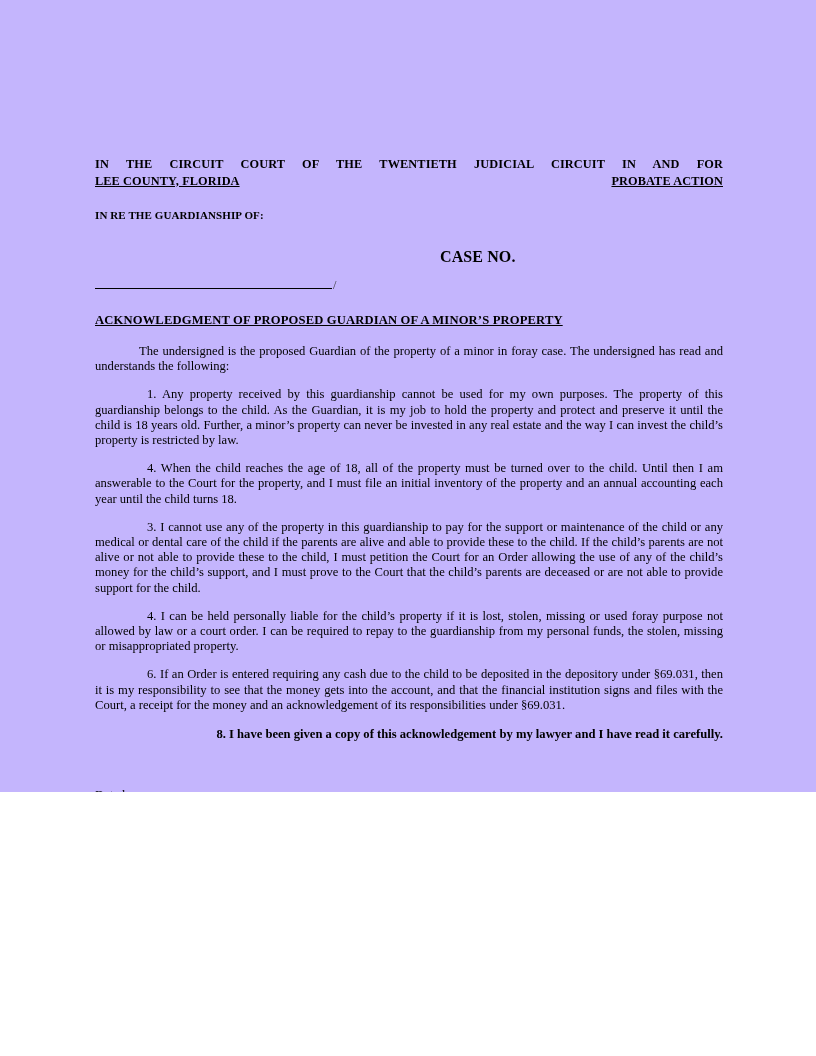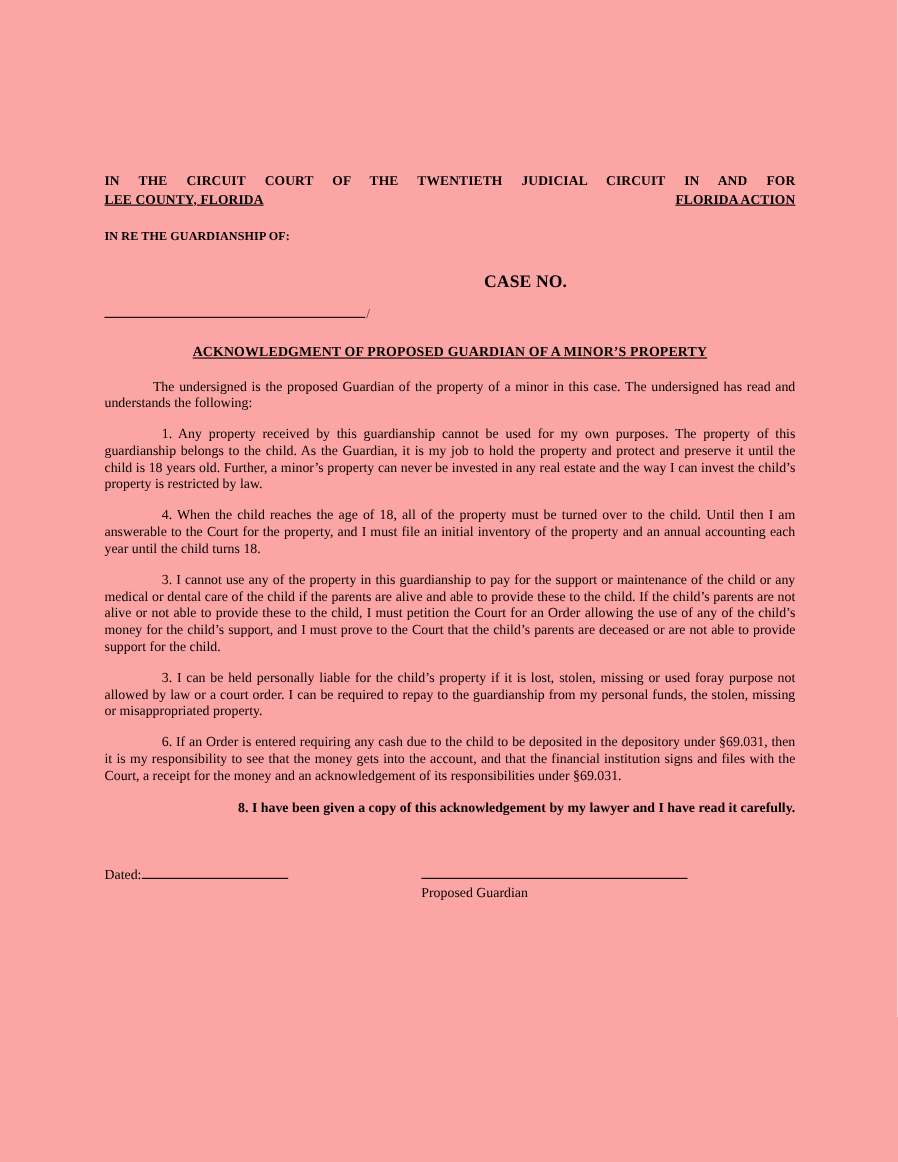--- a/index.html
+++ b/index.html
@@ -4,22 +4,22 @@
 <title>Acknowledgment of Proposed Guardian of a Minor's Property</title>
 <style>
   html, body {
     margin: 0;
     padding: 0;
     background: #ffffff;
   }
   .page {
     position: relative;
     width: 816px;
-    height: 1056px;
-    background: #fca5a5;
+    height: 792px;
+    background: #c4b5fd;
     margin: 0 auto;
     overflow: hidden;
     font-family: "Liberation Serif", "DejaVu Serif", serif;
     color: #000000;
   }
   .content {
     position: absolute;
     left: 95px;
     top: 156px;
     width: 628px;
@@ -79,21 +79,21 @@
   }
   .slash {
     font-size: 12.3px;
     padding-left: 1px;
     color: #3a3a3a;
   }
 
   
   .doc-title {
     margin-top: 21px;
-    text-align: center;
+    text-align: left;
     font-weight: bold;
     font-size: 12.6px;
     line-height: 16px;
   }
   .doc-title span {
     text-decoration: underline;
     letter-spacing: 0.15px;
   }
 
   
@@ -160,42 +160,42 @@
 </head>
 <body>
 
 <div class="page">
   <div class="content">
 
     <div>
       <div class="caption-line">IN THE CIRCUIT COURT OF THE TWENTIETH JUDICIAL CIRCUIT IN AND FOR</div>
       <div class="caption-line2">
         <span class="left-part">LEE COUNTY, FLORIDA</span>
-        <span class="right-part">FLORIDA ACTION</span>
+        <span class="right-part">PROBATE ACTION</span>
       </div>
     </div>
 
     <div class="inre">IN RE THE GUARDIANSHIP OF:</div>
 
     <div class="caseno-row">CASE NO.</div>
 
     <div class="blankrule-row">
       <span class="blankrule"></span><span class="slash">/</span>
     </div>
 
     <div class="doc-title">
       <span>ACKNOWLEDGMENT OF PROPOSED GUARDIAN OF A MINOR’S PROPERTY</span>
     </div>
 
-    <p class="body intro">The undersigned is the proposed Guardian of the property of a minor in this case.  The undersigned has read and understands the following:</p>
+    <p class="body intro">The undersigned is the proposed Guardian of the property of a minor in foray case.  The undersigned has read and understands the following:</p>
 
     <p class="body item">1.  Any property received by this guardianship cannot be used for my own purposes. The property of this guardianship belongs to the child.  As the Guardian, it is my job to hold the property and protect and preserve it until the child is 18 years old.  Further, a minor’s property can never be invested in any real estate and the way I can invest the child’s property is restricted by law.</p>
     <p class="body item">4.  When the child reaches the age of 18, all of the property must be turned over to the child.  Until then I am answerable to the Court for the property, and I must file an initial inventory of the property and an annual accounting each year until the child turns 18.</p>
     <p class="body item">3.  I cannot use any of the property in this guardianship to pay for the support or maintenance of the child or any medical or dental care of the child if the parents are alive and able to provide these to the child.  If the child’s parents are not alive or not able to provide these to the child, I must petition the Court for an Order allowing the use of any of the child’s money for the child’s support, and I must prove to the Court that the child’s parents are deceased or are not able to provide support for the child.</p>
-    <p class="body item">3.  I can be held personally liable for the child’s property if it is lost, stolen, missing or used foray purpose not allowed by law or a court order.  I can be required to repay to the guardianship from my personal funds, the stolen, missing or misappropriated property.</p>
+    <p class="body item">4.  I can be held personally liable for the child’s property if it is lost, stolen, missing or used foray purpose not allowed by law or a court order.  I can be required to repay to the guardianship from my personal funds, the stolen, missing or misappropriated property.</p>
     <p class="body item">6.  If an Order is entered requiring any cash due to the child to be deposited in the depository under §69.031, then it is my responsibility to see that the money gets into the account, and that the financial institution signs and files with the Court, a receipt for the money and an acknowledgement of its responsibilities under §69.031.</p>
     <p class="body item-bold">8.  I have been given a copy of this acknowledgement by my lawyer and I have read it carefully.</p>
 
     <div class="sig-block">
       <div class="dated-wrap">
         <span>Dated:</span><span class="dated-rule"></span>
       </div>
       <div class="guardian-wrap">
         <div class="guardian-rule"></div>
         <div class="guardian-label">Proposed Guardian</div>

